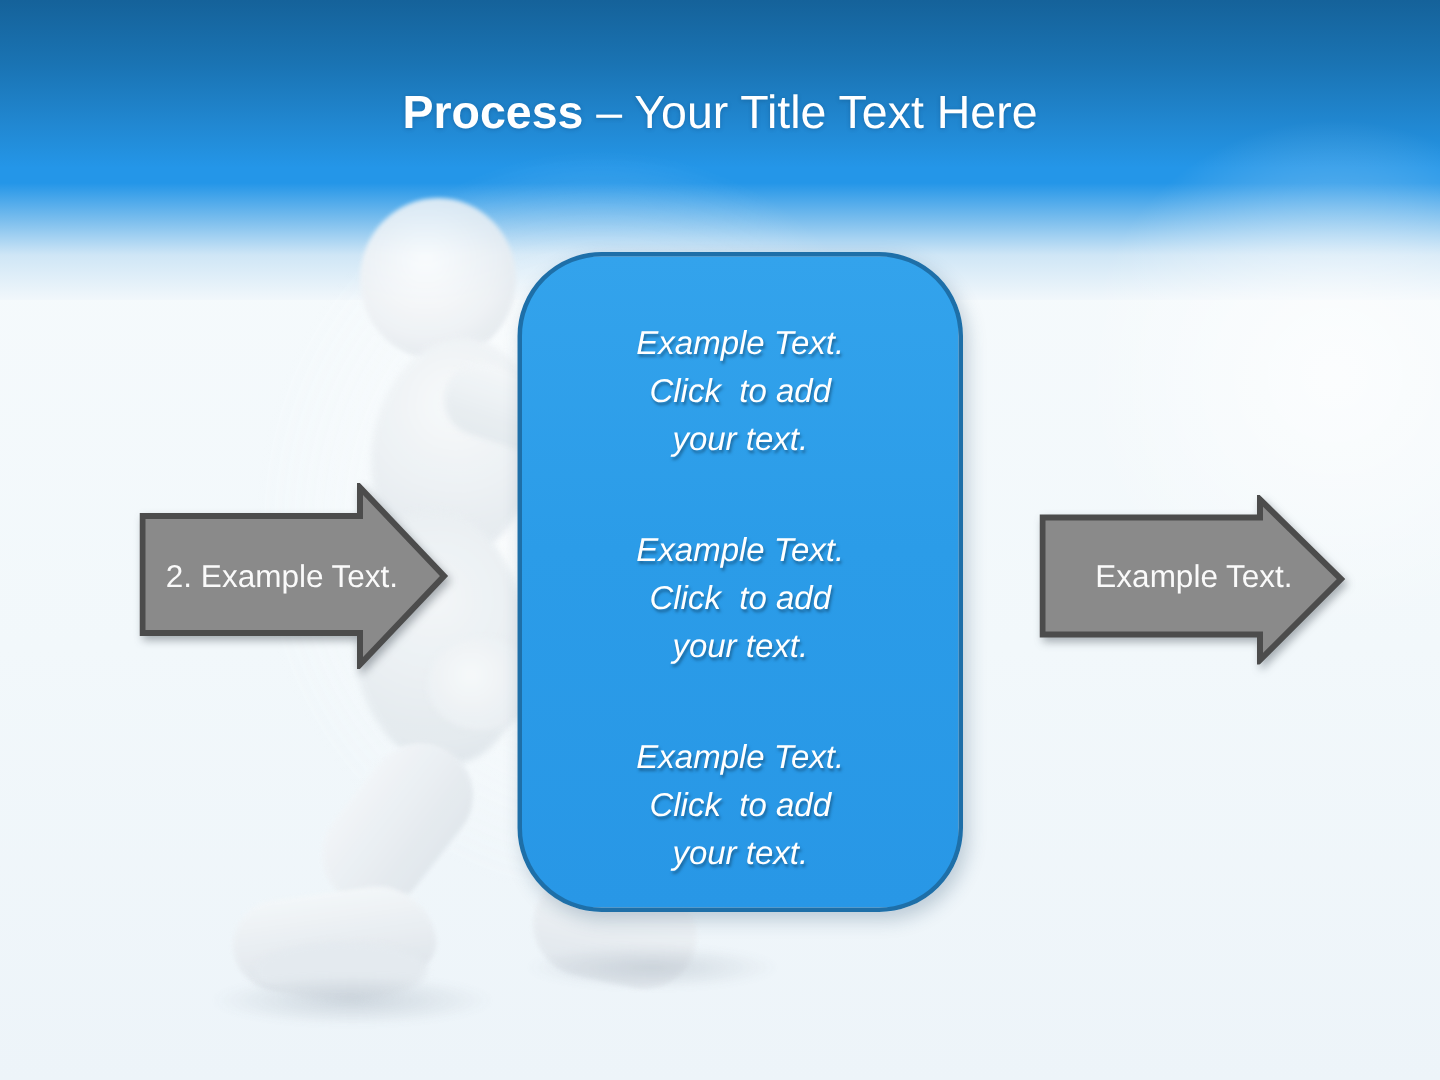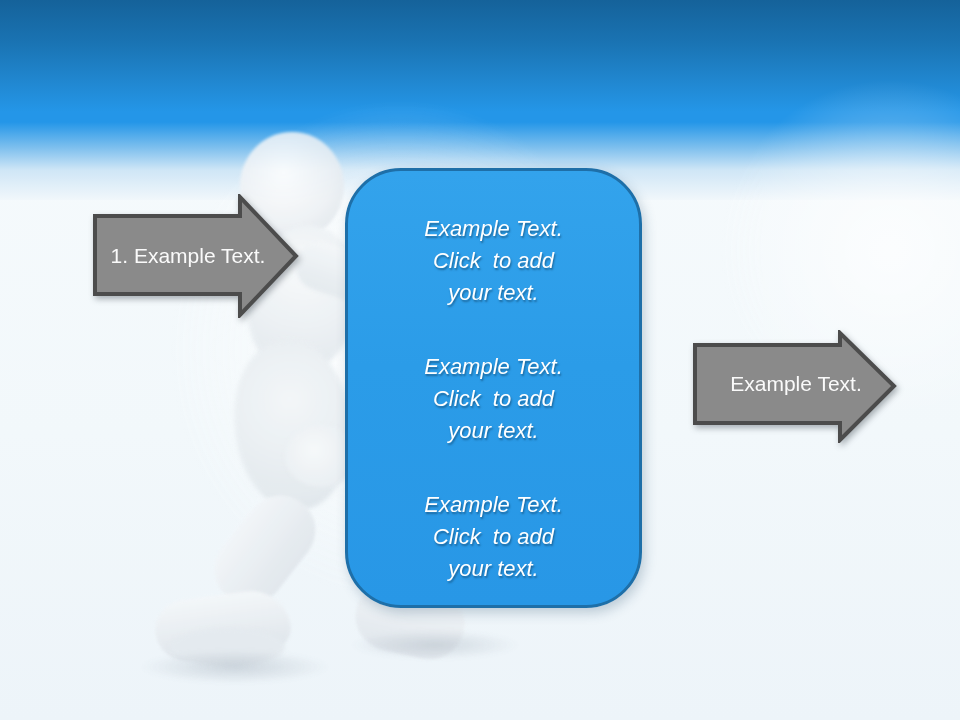--- a/index.html
+++ b/index.html
@@ -69,44 +69,47 @@
     text-shadow:1px 2px 2px rgba(15,60,95,0.55);
   }
 </style>
 </head>
 <body>
 
 <div class="slide">
 
   <div class="header"></div>
 
+  <div class="title">
+    <span class="t-bold">Process</span><span> – Your Title Text Here</span>
+  </div>
 
   <div class="figure">
     <div class="glow"></div>
     <div class="glow2"></div>
     <div class="head"></div>
     <div class="torso-up"></div>
     <div class="arm"></div>
     <div class="torso-low"></div>
     <div class="hand"></div>
     <div class="thigh"></div>
     <div class="shin"></div>
     <div class="footpad"></div>
     <div class="rknee"></div>
     <div class="shadow-l"></div>
     <div class="shadow-r"></div>
   </div>
 
-  <div class="arrow" style="left:93px;top:194px;">
+
+  <div class="arrow" style="left:93px;top:322px;">
     <svg width="206" height="124" viewBox="0 0 206 124">
       <polygon points="2,22 147,22 147,3 203,62 147,121 147,100 2,100"></polygon>
-      <text x="95" y="69" text-anchor="middle">1. Example Text.</text>
+      <text x="95" y="69" text-anchor="middle">2. Example Text.</text>
     </svg>
   </div>
-
 
 
   <div class="arrow" style="left:693px;top:330px;">
     <svg width="204" height="113" viewBox="0 0 204 113">
       <polygon points="2,15 147,15 147,3 201,56 147,110 147,93 2,93"></polygon>
       <text x="103" y="61" text-anchor="middle">Example Text.</text>
     </svg>
   </div>
 
   <div class="callout">

